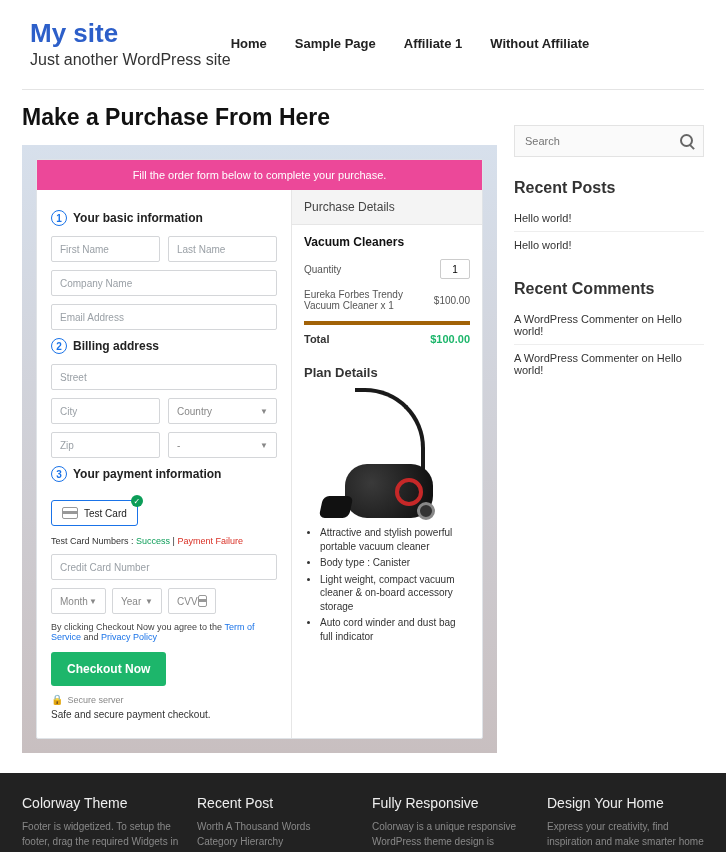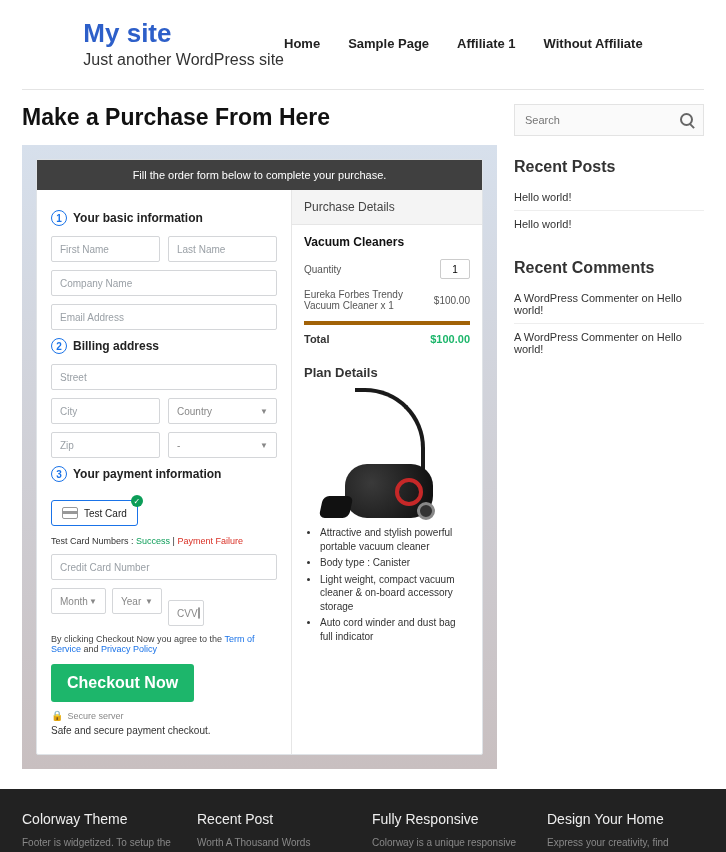--- a/index.html
+++ b/index.html
@@ -1,74 +1,74 @@
 <!DOCTYPE html>
 <html><head>
 <meta charset="utf-8">
 <style>
 * { box-sizing: border-box; margin: 0; padding: 0; }
 body { font-family: -apple-system, BlinkMacSystemFont, "Segoe UI", Arial, sans-serif; font-size: 12px; color: #333; background: #fff; width: 726px; }
 .header { padding: 18px 22px 10px; }
-.header-row { display: flex; justify-content: center; align-items: center; }
+.header-row { display: flex; justify-content: flex-start; align-items: center; margin-left: 8px; }
 .site-title { font-size: 26px; font-weight: 700; color: #2d5fc9; }
 .tagline { font-size: 16px; color: #333; margin-top: 2px; }
 .nav { display: flex; gap: 28px; font-size: 13px; font-weight: 600; color: #222; }
 .nav a { text-decoration: none; color: #222; }
 hr.rule { border: none; border-top: 1px solid #e4e4e4; margin: 10px 22px 0; }
 .main { display: flex; padding: 14px 22px 20px; gap: 17px; }
 .content { flex: 1; }
 .page-title { font-size: 23px; font-weight: 800; color: #111; margin-bottom: 14px; }
 .form-wrap { background: linear-gradient(#d7e0ec,#c8bfc0); padding: 14px; }
 .form-box { background: #fff; border: 1px solid #dfe3e7; border-radius: 2px; display: flex; flex-direction: column; }
-.form-banner { background: #404040; color: #fff; text-align: center; font-size: 11px; padding: 9px; }
+.form-banner { background: #ec4899; color: #fff; text-align: center; font-size: 11px; padding: 9px; }
 .form-body { display: flex; }
 .form-left { flex: 1; padding: 14px 14px 18px; border-right: 1px solid #e6e6e6; }
 .form-right { width: 190px; padding: 0 0 12px; }
 .step { display: flex; align-items: center; gap: 6px; font-size: 12px; font-weight: 600; color: #222; margin: 6px 0 10px; }
 .step-num { width: 16px; height: 16px; border: 1.5px solid #1a73e8; border-radius: 50%; display: inline-flex; align-items: center; justify-content: center; font-size: 10px; color: #1a73e8; font-weight: 700; }
 .row { display: flex; gap: 8px; margin-bottom: 8px; }
 .ctl { flex: 1; border: 1px solid #d4d6d9; border-radius: 2px; height: 26px; padding: 0 8px; font-size: 10px; color: #888; background: #fff; display: flex; align-items: center; justify-content: space-between; }
 .ctl input { border: none; outline: none; width: 100%; font-size: 10px; color: #333; }
 .ctl input::placeholder { color: #9aa0a6; }
 .chev { font-size: 8px; color: #888; }
 .test-card { border: 1.5px solid #1a73e8; border-radius: 3px; padding: 6px 10px; display: inline-flex; align-items: center; gap: 6px; font-size: 10px; color: #222; position: relative; margin: 8px 0 6px; }
 .test-card .check { position: absolute; top: -6px; right: -6px; width: 12px; height: 12px; border-radius: 50%; background: #0c9d58; color: #fff; font-size: 8px; display: flex; align-items: center; justify-content: center; }
 .hint { font-size: 9px; color: #333; margin: 4px 0 8px; }
 .hint .s { color: #0c9d58; }
 .hint .f { color: #d93025; }
 .cc-row { display: flex; gap: 6px; margin-bottom: 8px; }
 .cc-row .ctl { flex: none; }
 .cc-row .w55 { width: 55px; }
 .cc-row .w50 { width: 50px; }
-.cc-row .w48 { width: 36px; margin-top: 12px; }
+.cc-row .w48 { width: 48px; }
 .card-ic { width: 16px; height: 12px; border: 1px solid #999; border-radius: 2px; display: inline-block; position: relative; }
 .card-ic:before { content: ""; position: absolute; left: 0; right: 0; top: 3px; height: 3px; background: #999; }
 .terms { font-size: 9px; color: #444; margin-bottom: 10px; }
 .terms a { color: #1a73e8; text-decoration: none; }
-.checkout { background: #1db66b; color: #fff; border: none; border-radius: 3px; padding: 10px 16px; font-size: 16px; font-weight: 600; margin-bottom: 8px; }
+.checkout { background: #1db66b; color: #fff; border: none; border-radius: 3px; padding: 10px 16px; font-size: 12px; font-weight: 600; margin-bottom: 8px; }
 .secure { font-size: 9px; color: #888; display: flex; align-items: center; gap: 4px; margin-bottom: 4px; }
 .safe { font-size: 10px; color: #333; }
 .pd-head { background: #f4f4f4; padding: 10px 12px; font-size: 12px; color: #444; border-bottom: 1px solid #e6e6e6; }
 .pd-body { padding: 10px 12px; font-size: 11px; }
 .pd-title { font-weight: 700; font-size: 12px; color: #111; margin-bottom: 10px; }
 .pd-row { display: flex; justify-content: space-between; align-items: center; margin-bottom: 10px; font-size: 10px; color: #555; }
 .qty { width: 30px; height: 20px; border: 1px solid #ccc; border-radius: 2px; text-align: center; font-size: 10px; }
 .pd-total { display: flex; justify-content: space-between; border-top: 4px solid #a16207; padding-top: 8px; font-weight: 700; }
 .pd-total .amt { color: #1db66b; }
 .plan-title { font-weight: 700; font-size: 13px; padding: 10px 12px 4px; }
 .vac { width: 120px; height: 130px; margin: 4px auto; position: relative; }
 .vac .body { position: absolute; bottom: 0; left: 18px; width: 88px; height: 54px; background: radial-gradient(circle at 30% 35%, #3a3a3a, #0b0b0b); border-radius: 22px; }
 .vac .nozzle { position: absolute; bottom: 0; left: -6px; width: 30px; height: 22px; background: #111; border-radius: 6px; transform: skewX(-12deg); }
 .vac .wheel { position: absolute; bottom: -2px; right: 12px; width: 18px; height: 18px; background: #333; border-radius: 50%; border: 3px solid #888; }
 .vac .hose { position: absolute; left: 28px; top: 0; width: 70px; height: 90px; border: 4px solid #1a1a1a; border-bottom: none; border-left: none; border-radius: 0 60px 0 0; }
 .vac .ring { position: absolute; bottom: 12px; right: 24px; width: 28px; height: 28px; border: 4px solid #c62828; border-radius: 50%; }
 .bullets { padding: 4px 18px 8px 28px; font-size: 10px; color: #333; }
 .bullets li { margin-bottom: 3px; line-height: 1.35; }
 .sidebar { width: 190px; }
-.search { display: flex; justify-content: space-between; align-items: center; border: 1px solid #e3e3e3; padding: 8px 10px; margin-bottom: 22px; background: #fafafa; }
+.search { display: flex; justify-content: space-between; align-items: center; border: 1px solid #e3e3e3; padding: 8px 10px; margin-bottom: 22px; background: #fafafa; margin-top: 21px; }
 .search input { border: none; outline: none; background: transparent; font-size: 11px; color: #666; width: 100%; }
 .mag { width: 14px; height: 14px; position: relative; }
 .mag:before { content: ""; position: absolute; width: 9px; height: 9px; border: 2px solid #666; border-radius: 50%; }
 .mag:after { content: ""; position: absolute; width: 2px; height: 6px; background: #666; transform: rotate(-45deg); bottom: -2px; right: 0; }
 .side-h { font-size: 16px; font-weight: 800; margin-bottom: 8px; }
 .side-item { font-size: 11px; color: #333; padding: 7px 0; border-bottom: 1px solid #eee; }
 .side-item:last-child { border-bottom: none; }
 .side-block { margin-bottom: 22px; }
 .footer { background: #222; color: #999; padding: 22px; }
 .footer-cols { display: flex; gap: 18px; margin-bottom: 18px; }

